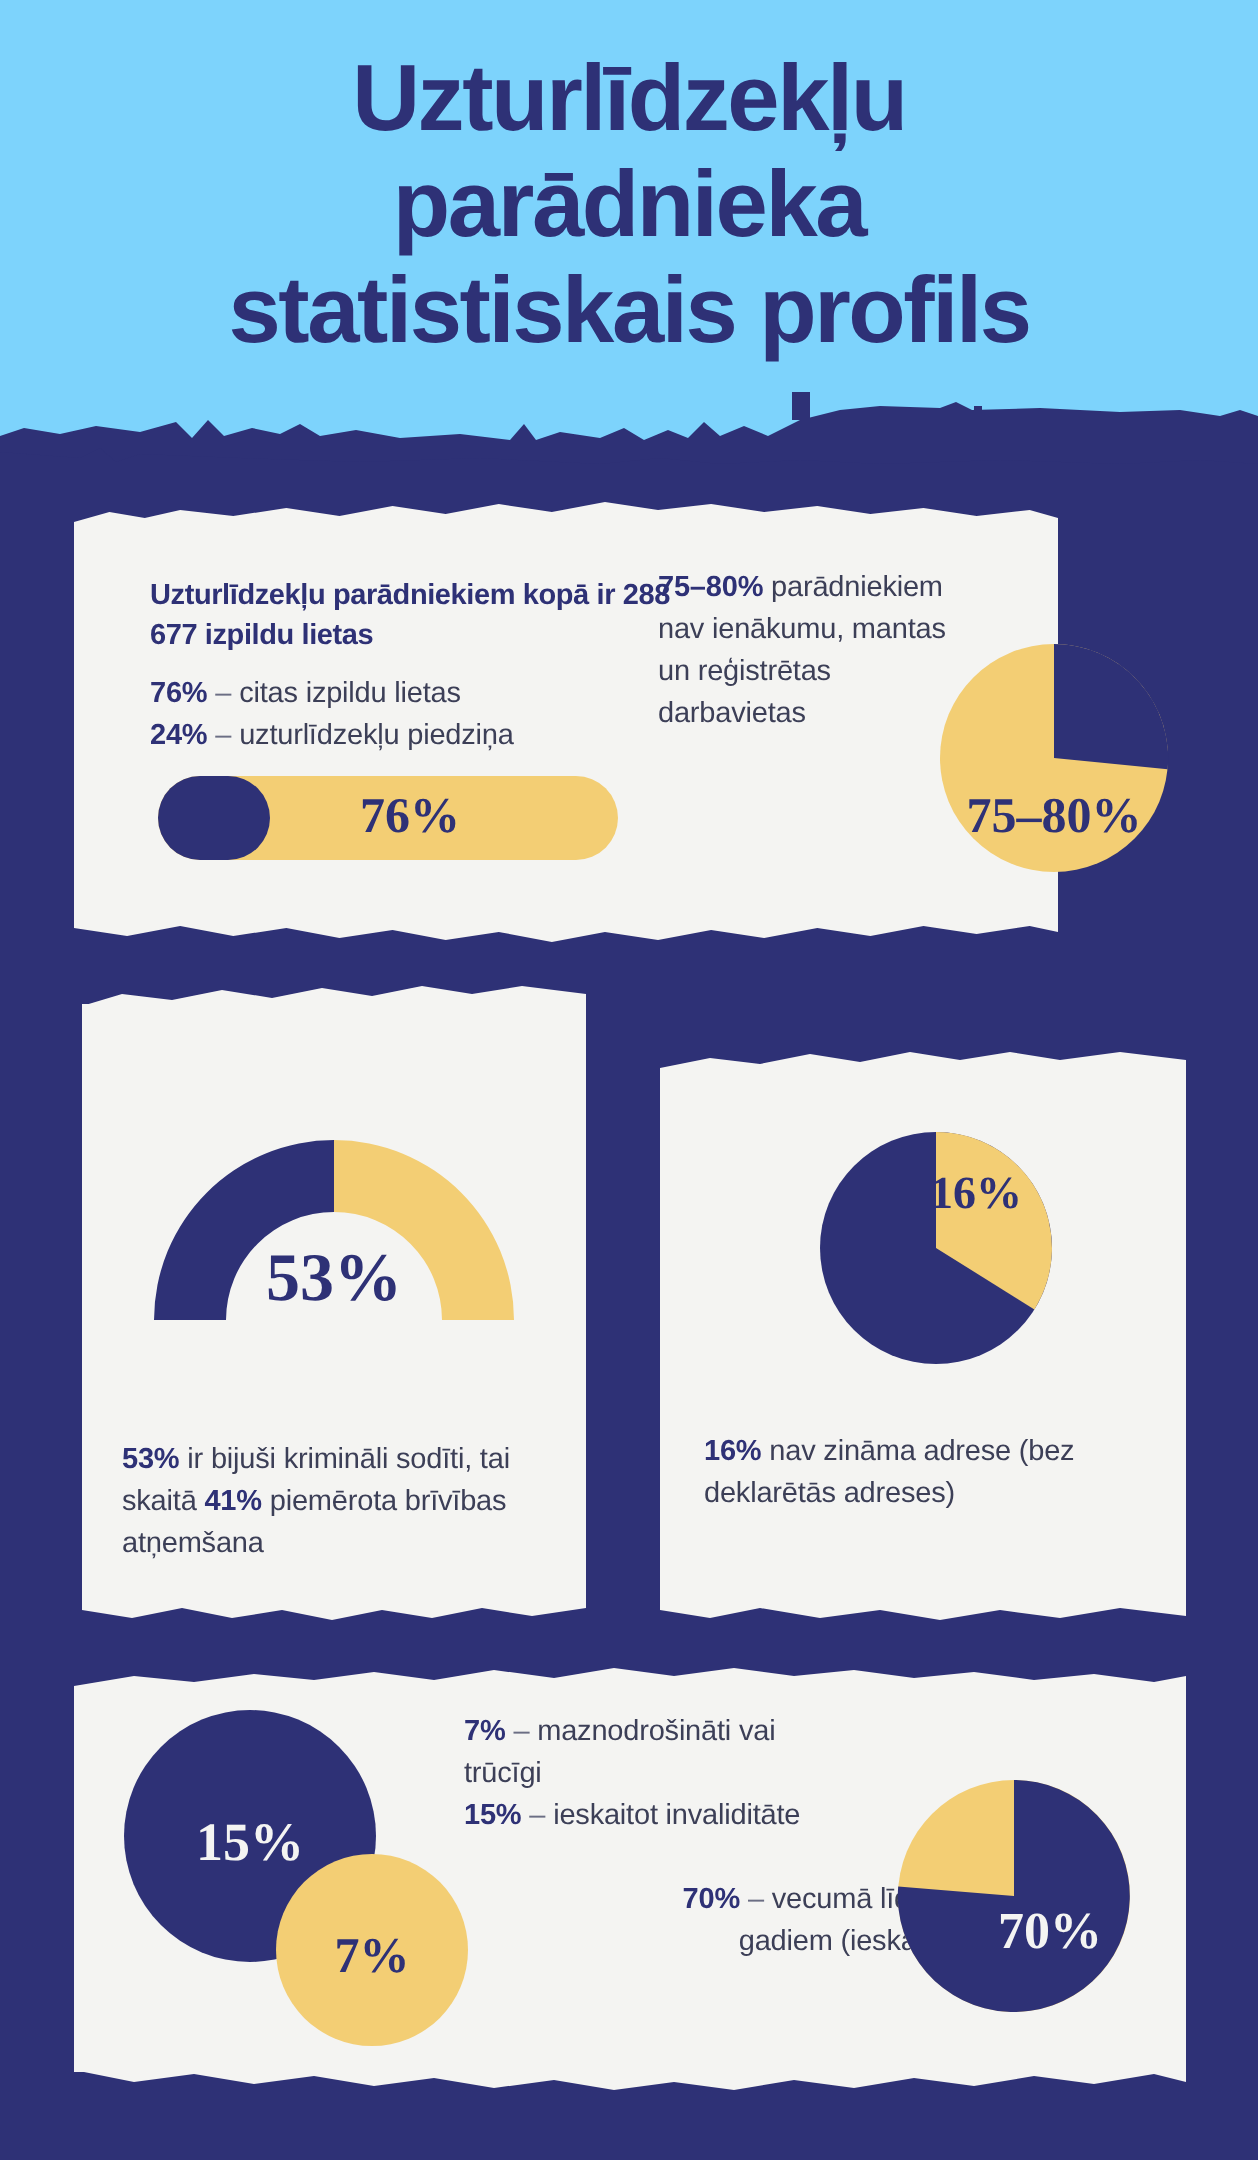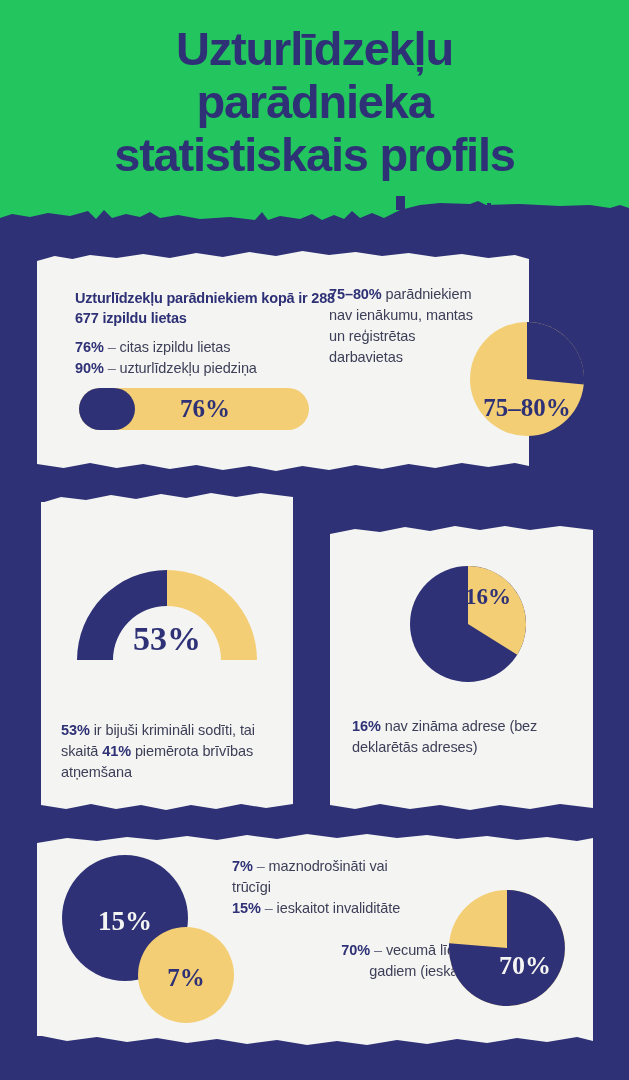--- a/index.html
+++ b/index.html
@@ -6,21 +6,21 @@
   body{
     width:629px;height:1080px;position:relative;overflow:hidden;
     background:#2E3176;
     font-family:"Liberation Sans", sans-serif;
   }
   .root{position:absolute;inset:0;}
 
   
   .header{
     position:absolute;left:0;top:0;width:629px;height:232px;
-    background:#22c55e;
+    background:#7dd3fc;
     z-index:2;
   }
   .title{
     position:absolute;left:0;top:22px;width:629px;
     text-align:center;
     color:#2E3176;
     font-weight:700;
     font-size:47px;
     line-height:1.13;
     letter-spacing:-1.2px;
@@ -117,21 +117,21 @@
     </svg>
 
     <div class="c1-left">
       <div class="lead">Uzturlīdzekļu parādniekiem kopā ir 288 677 izpildu lietas</div>
       <div class="body row">
         <b>76%</b>
         <span class="dash">–</span>
         <span>citas izpildu lietas</span>
       </div>
       <div class="body row">
-        <b>90%</b>
+        <b>24%</b>
         <span class="dash">–</span>
         <span>uzturlīdzekļu piedziņa</span>
       </div>
     </div>
 
     <div class="bar">
       <div class="cap"></div>
       <div class="val serifval">76%</div>
     </div>
 

